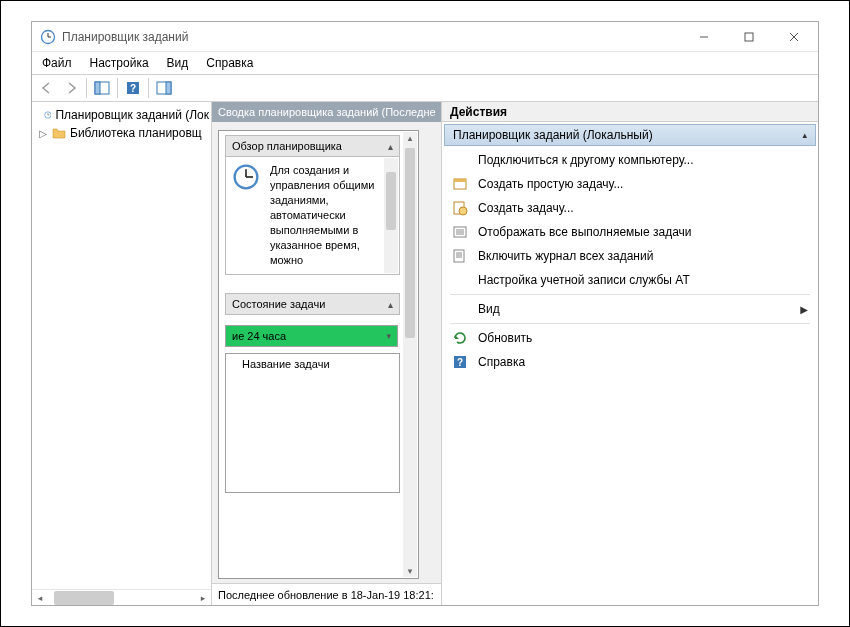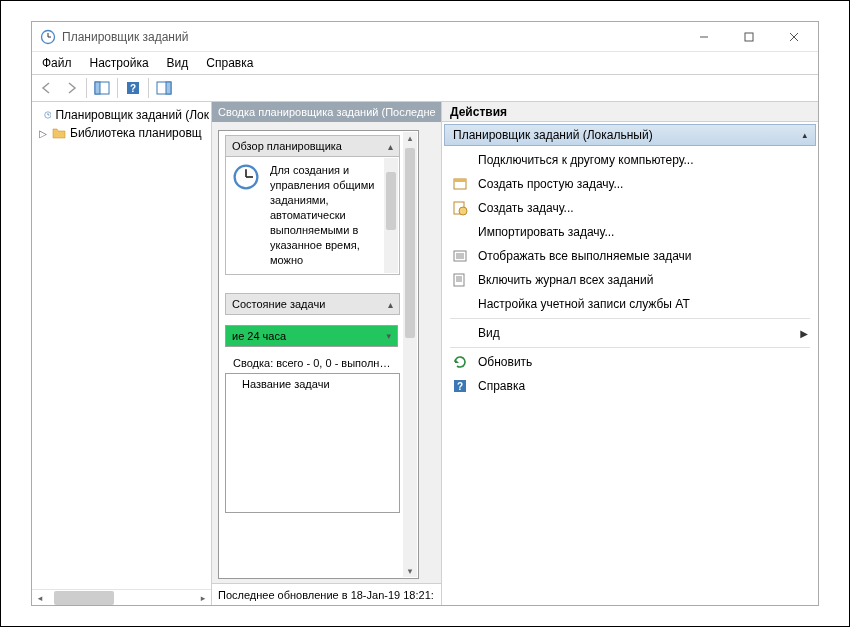--- a/index.html
+++ b/index.html
@@ -198,21 +198,20 @@
 
               <div class="status-section">
                 <div class="section-head">
                   <span>Состояние задачи</span>
                   <span class="chev">▴</span>
                 </div>
                 <div class="combo">
                   <span>ие 24 часа</span>
                   <span class="dd">▾</span>
                 </div>
-                <div class="summary-line">Сводка: всего - 0, 0 - выполне...</div>
                 <div class="tasklist">
                   <span>Название задачи</span>
                 </div>
               </div>
             </div>
             <div class="mid-inner-scroll" style="top:1px;bottom:1px;right:1px">
               <div style="position:absolute;top:1px;left:0;right:0;text-align:center;font-size:9px;color:#666">▴</div>
               <div class="t" style="top:16px;height:190px"></div>
               <div style="position:absolute;bottom:1px;left:0;right:0;text-align:center;font-size:9px;color:#666">▾</div>
             </div>
@@ -244,24 +243,20 @@
           <div class="act-item">
             <span class="ic">
                 <svg width="16" height="16">
                   <rect x="2" y="2" width="10" height="12" fill="#fff" stroke="#c08a2e"></rect>
                   <circle cx="11" cy="11" r="4" fill="#f3d27a" stroke="#c08a2e"></circle>
                 </svg>
               </span>
             <span class="lbl">Создать задачу...</span>
           </div>
           <div class="act-item">
-            <span class="ic"></span>
-            <span class="lbl">Импортировать задачу...</span>
-          </div>
-          <div class="act-item">
             <span class="ic">
                 <svg width="16" height="16">
                   <rect x="2" y="3" width="12" height="10" fill="#fff" stroke="#888"></rect>
                   <line x1="4" y1="6" x2="12" y2="6" stroke="#888"></line>
                   <line x1="4" y1="8" x2="12" y2="8" stroke="#888"></line>
                   <line x1="4" y1="10" x2="12" y2="10" stroke="#888"></line>
                 </svg>
               </span>
             <span class="lbl">Отображать все выполняемые задачи</span>
           </div>

